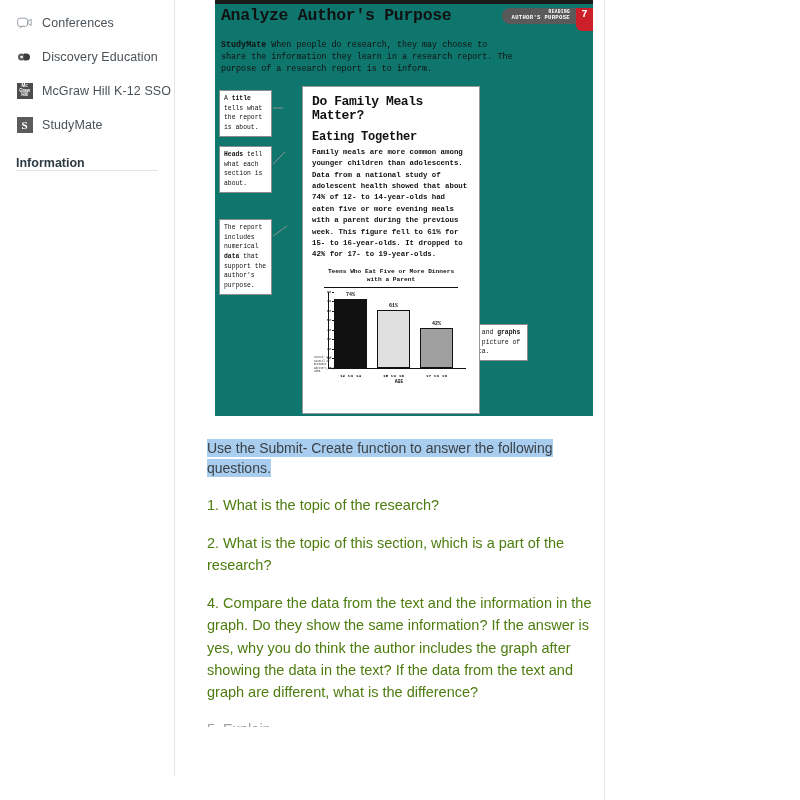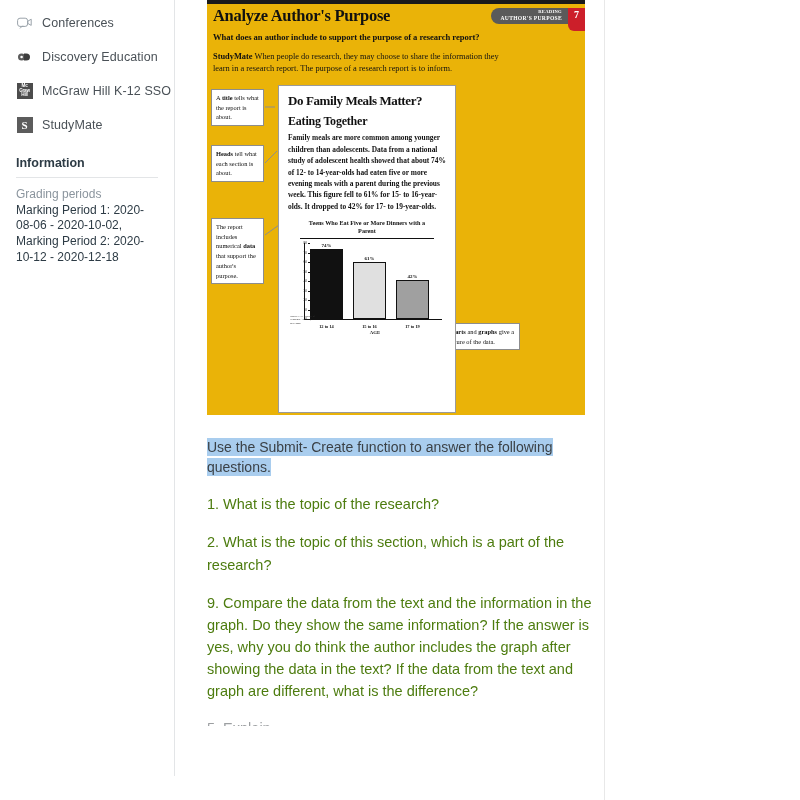--- a/index.html
+++ b/index.html
@@ -58,21 +58,20 @@
   .logo-mcgraw span { display: block; line-height: 1.05; }
   .logo-studymate {
     background: #5c5c5c;
     font-size: 11px;
     font-family: "Liberation Serif", serif;
   }
 
   .info-section { margin-top: 14px; padding: 0 16px; }
   .info-title {
     font-size: 12.5px; font-weight: bold; color: #2d3b45;
-    padding-bottom: 7px;
     border-bottom: 1px solid #e3e5e7;
   }
   .info-body { padding-top: 9px; }
   .info-sub {
     font-size: 12px; color: #8b959e; line-height: 1.3;
   }
   .info-text {
     font-size: 12px; color: #2d3b45; line-height: 1.32;
   }
 
@@ -83,24 +82,24 @@
     position: relative;
     background: #ffffff;
     border-right: 1px solid #e8e8e8;
     max-width: 430px;
   }
   .content-inner { padding: 0 20px 0 32px; }
 
   
   .worksheet {
     width: 378px;
-    margin: 0 0 0 0;
+    margin: 0 0 0 8px;
     position: relative;
-    background: #eab308;
-    font-family: Liberation Serif, serif;
+    background: #0f766e;
+    font-family: Liberation Mono, monospace;
     color: #111;
   }
   .ws-topbar { height: 4px; background: #1a1a1a; width: 100%; }
   .ws-headrow {
     display: flex; align-items: flex-start; justify-content: space-between;
     padding: 3px 0 0 6px;
   }
   .ws-title {
     font-size: 16.5px; font-weight: bold; color: #111;
     letter-spacing: -.3px; line-height: 1.1;
@@ -151,21 +150,21 @@
     width: 53px;
   }
   .callout b { font-weight: bold; }
   .c1 { left: 4px; top: 4px; }
   .c2 { left: 4px; top: 60px; }
   .c3 { left: 4px; top: 133px; }
   .c4 { left: 235px; top: 238px; width: 78px; }
 
   .article-box {
     position: absolute;
-    left: 71px; top: 0;
+    left: 87px; top: 0;
     width: 178px; height: 328px;
     border: 1px solid #9a9a9a;
     background: #fff;
     padding: 8px 9px 5px 9px;
     overflow: hidden;
   }
   .art-title {
     font-size: 13px; font-weight: bold; line-height: 1.12;
     letter-spacing: -.4px; color: #111;
   }
@@ -293,45 +292,40 @@
 
     <a class="nav-item">
       <span class="nav-icon">
         <span class="logo-sq logo-studymate">S</span>
       </span>
       <span class="nav-label">StudyMate</span>
     </a>
 
     <div class="info-section">
       <div class="info-title">Information</div>
-      <div class="info-body">
-        <div class="info-sub">Grading periods</div>
-        <div class="info-text">Marking Period 1: 2020-08-06 - 2020-10-02, Marking Period 2: 2020-10-12 - 2020-12-18</div>
-      </div>
     </div>
   </aside>
 
   <main class="main">
     <div class="content-inner">
 
       <figure class="worksheet">
         <div class="ws-topbar"></div>
 
         <div class="ws-headrow">
           <div class="ws-title">Analyze Author's Purpose</div>
           <div class="ws-badge-wrap">
             <div class="ws-badge">
               <span class="b1">READING</span>
               <span class="b2">AUTHOR'S PURPOSE</span>
             </div>
             <div class="ws-tab">7</div>
           </div>
         </div>
 
-        <div class="ws-subtitle">What does an author include to support the purpose of a research report?</div>
 
         <div class="ws-intro">
           <b>StudyMate</b>
           <span>When people do research, they may choose to share the information they learn in a research report. The purpose of a research report is to inform.</span>
         </div>
 
         <div class="ws-article-zone">
 
           <div class="callout c1">
             <span>A </span><b>title</b><span> tells what the report is about.</span>
@@ -405,21 +399,21 @@
           </div>
         </div>
       </figure>
 
       <section class="questions">
         <p class="q-highlight-p">
           <span class="q-highlight">Use the Submit- Create function to answer the following questions.</span>
         </p>
         <p class="q-item">1. What is the topic of the research?</p>
         <p class="q-item">2. What is the topic of this section, which is a part of the research?</p>
-        <p class="q-item">9. Compare the data from the text and the information in the graph. Do they show the same information? If the answer is yes, why you do think the author includes the graph after showing the data in the text? If the data from the text and graph are different, what is the difference?</p>
+        <p class="q-item">4. Compare the data from the text and the information in the graph. Do they show the same information? If the answer is yes, why you do think the author includes the graph after showing the data in the text? If the data from the text and graph are different, what is the difference?</p>
         <p class="q-cut">5. Explain</p>
       </section>
 
     </div>
   </main>
 
   <div class="right-gutter"></div>
 </div>
 
 </body></html>

